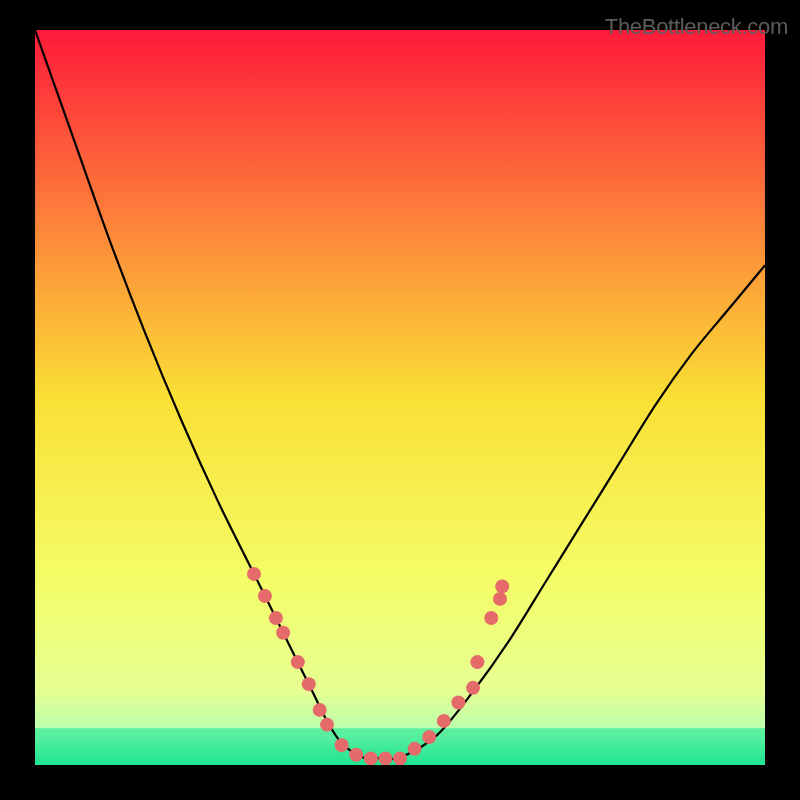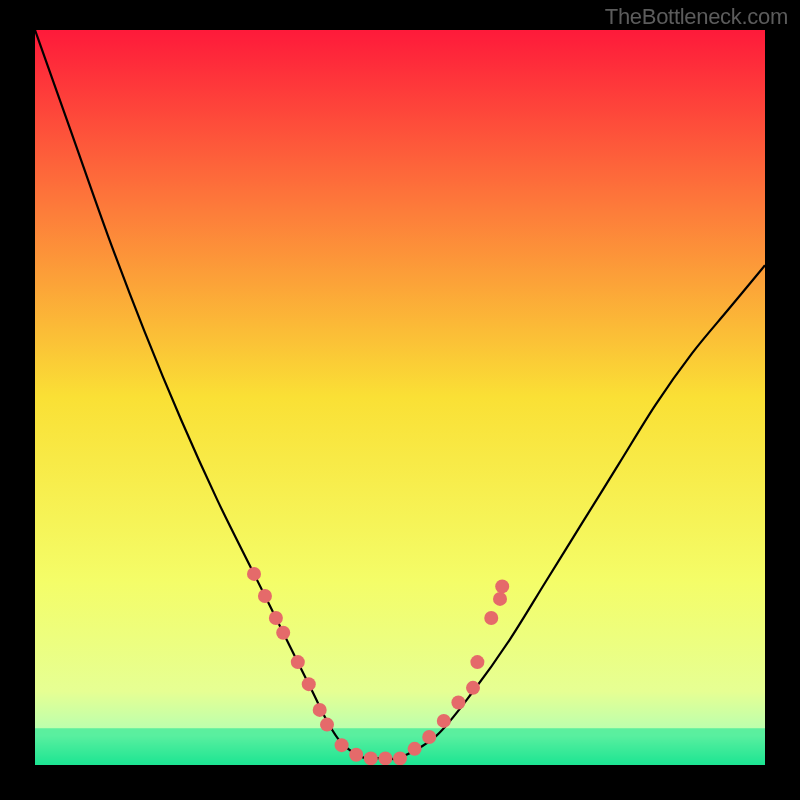--- a/index.html
+++ b/index.html
@@ -12,21 +12,21 @@
     font-family: Arial, Helvetica, sans-serif;
   }
   .frame {
     position: relative;
     width: 800px;
     height: 800px;
     background: #000;
   }
   .watermark {
     position: absolute;
-    top: 4px;
+    top: 14px;
     right: 12px;
     color: #5c5c5c;
     font-size: 22px;
     font-weight: 500;
     letter-spacing: -0.3px;
     z-index: 50;
   }
   .plot {
     position: absolute;
     left: 35px;

